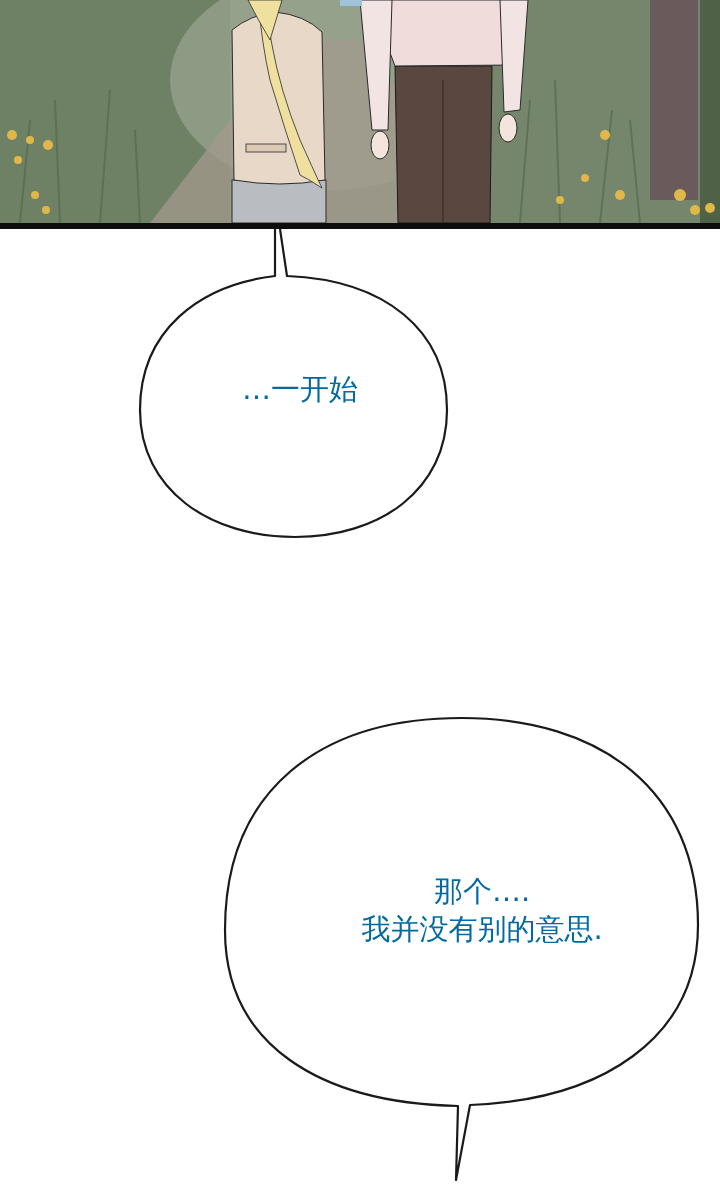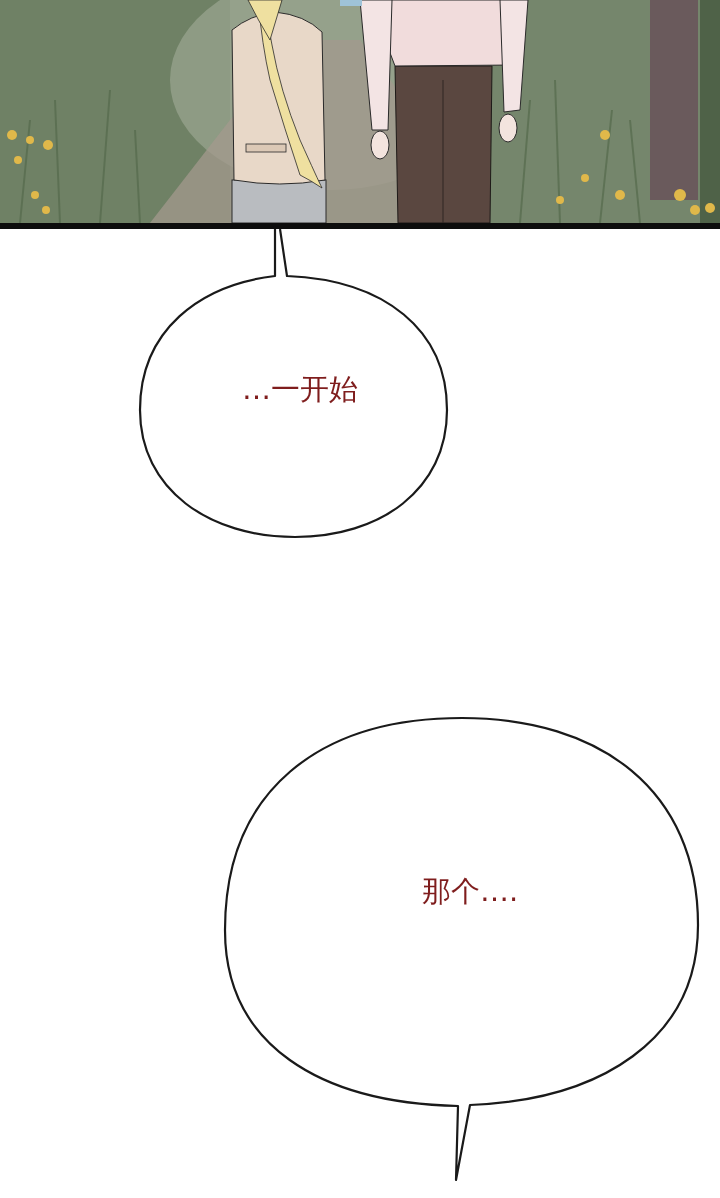--- a/index.html
+++ b/index.html
@@ -35,36 +35,36 @@
       position: absolute;
       left: 0;
       top: 0;
       width: 720px;
       height: 1198px;
       pointer-events: none;
     }
     .bubble-text {
       position: absolute;
       text-align: center;
-      color: #7f1d1d;
+      color: #0369a1;
       font-size: 29px;
       line-height: 38px;
       font-family: "DejaVu Sans", sans-serif;
       white-space: nowrap;
     }
     .bubble-text .line {
       display: block;
     }
     #bubble1-text {
       left: 160px;
       top: 370px;
       width: 280px;
     }
     #bubble2-text {
-      left: 300px;
+      left: 312px;
       top: 872px;
       width: 340px;
     }
   </style>
 </head>
 <body>
 
 <div class="panel">
   <svg width="720" height="223" viewBox="0 0 720 223">
 
@@ -159,13 +159,14 @@
              Z" fill="#ffffff" stroke="#1a1a1a" stroke-width="2.2" stroke-linejoin="round"></path>
   </g>
 </svg>
 
 <div class="bubble-text" id="bubble1-text">
   <span class="line">…一开始</span>
 </div>
 
 <div class="bubble-text" id="bubble2-text">
   <span class="line">那个….</span>
+  <span class="line">我并没有别的意思.</span>
 </div>
 
 </body></html>

